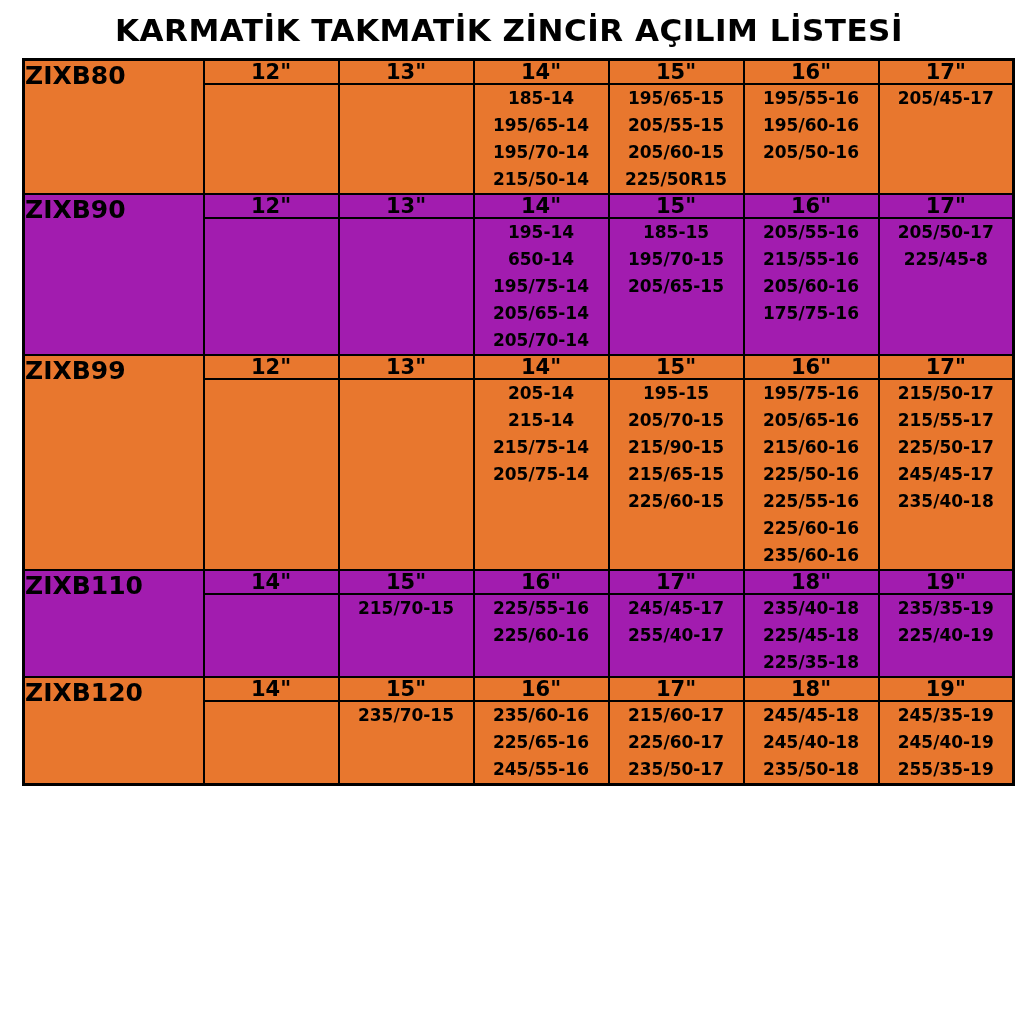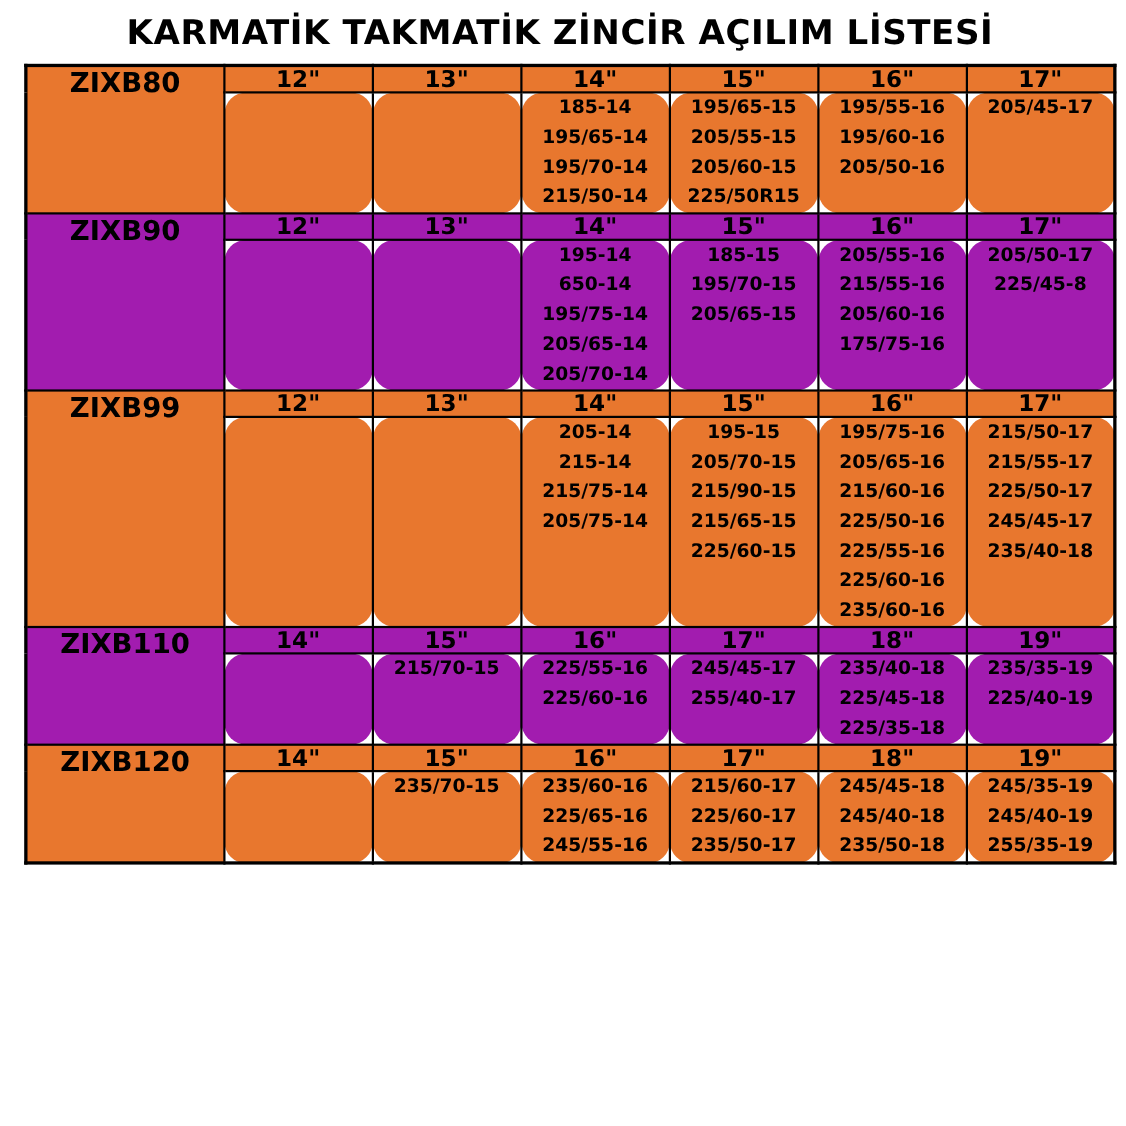--- a/index.html
+++ b/index.html
@@ -38,21 +38,21 @@
   }
   table.grid td {
     border: 2px solid #000000;
     vertical-align: top;
     padding: 0;
   }
   .col-model { width: 180px; }
   .col-size  { width: 135px; }
 
   .model-cell {
-    text-align: center;
+    text-align: left;
     vertical-align: middle;
     font-size: 25px;
     font-weight: bold;
     color: #000000;
     white-space: nowrap;
   }
   .size-head {
     text-align: center;
     font-size: 21px;
     font-weight: bold;
@@ -61,21 +61,20 @@
     height: 22px;
     line-height: 22px;
   }
   .list-cell {
     text-align: center;
     font-size: 17px;
     font-weight: bold;
     color: #000000;
     padding: 6px 2px 8px 2px;
     line-height: 27px;
-    border-radius: 20px;
   }
   .list-cell div { white-space: nowrap; }
 
   
   .band-orange td { background: #e8772e; }
   .band-white  td { background: #a21caf; }
 </style>
 </head>
 <body>
 

